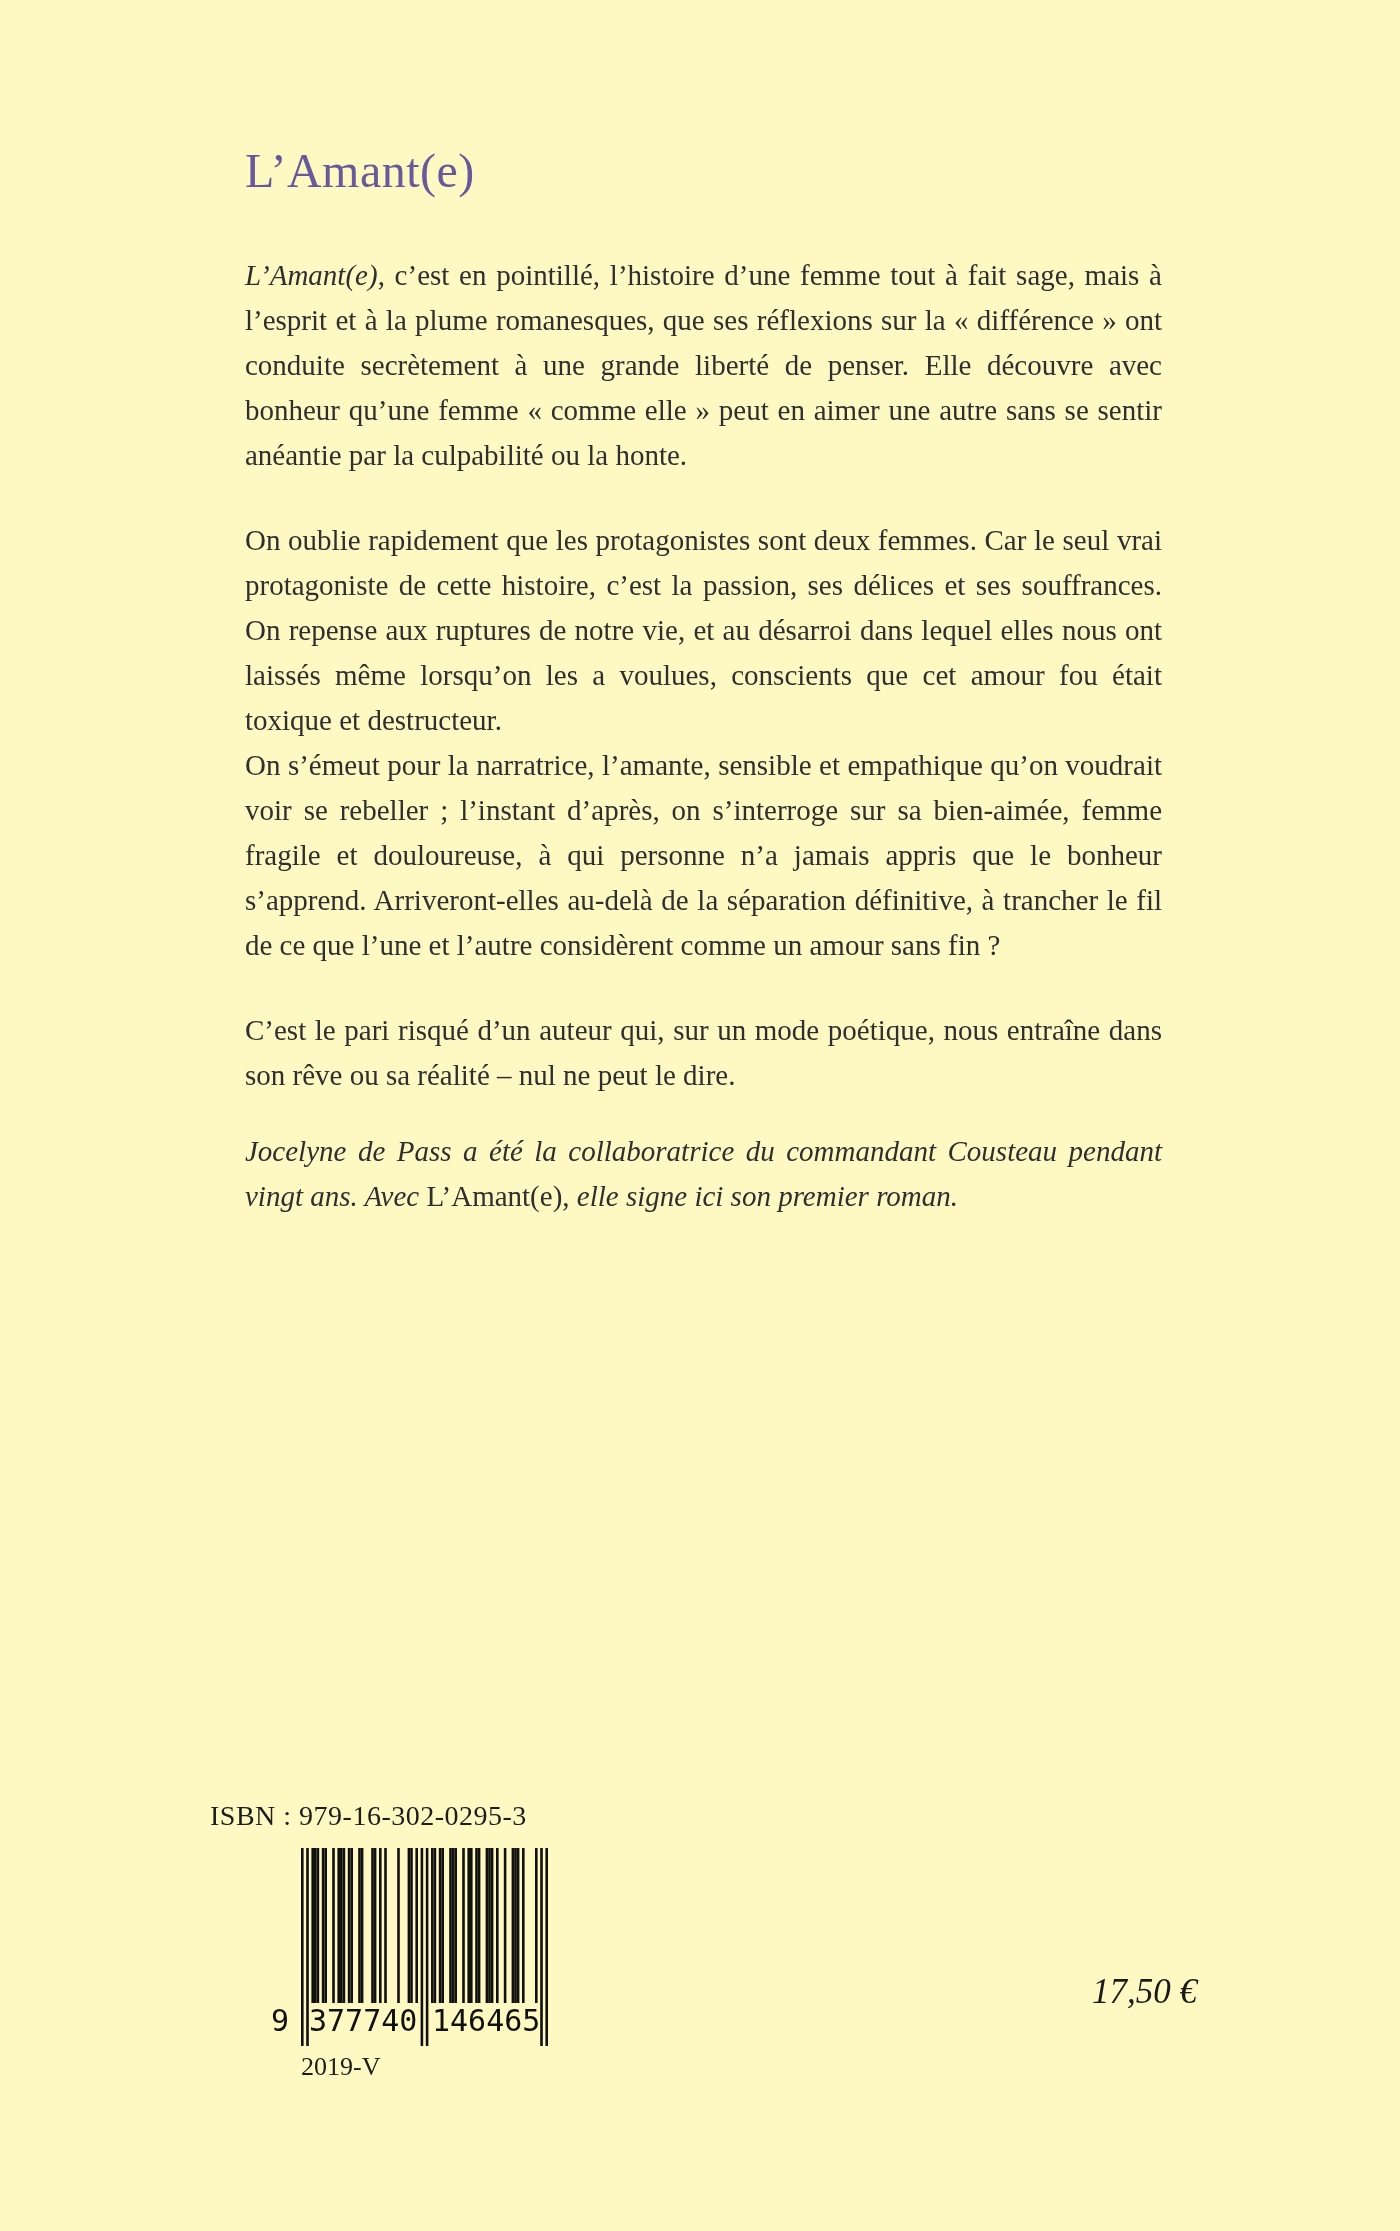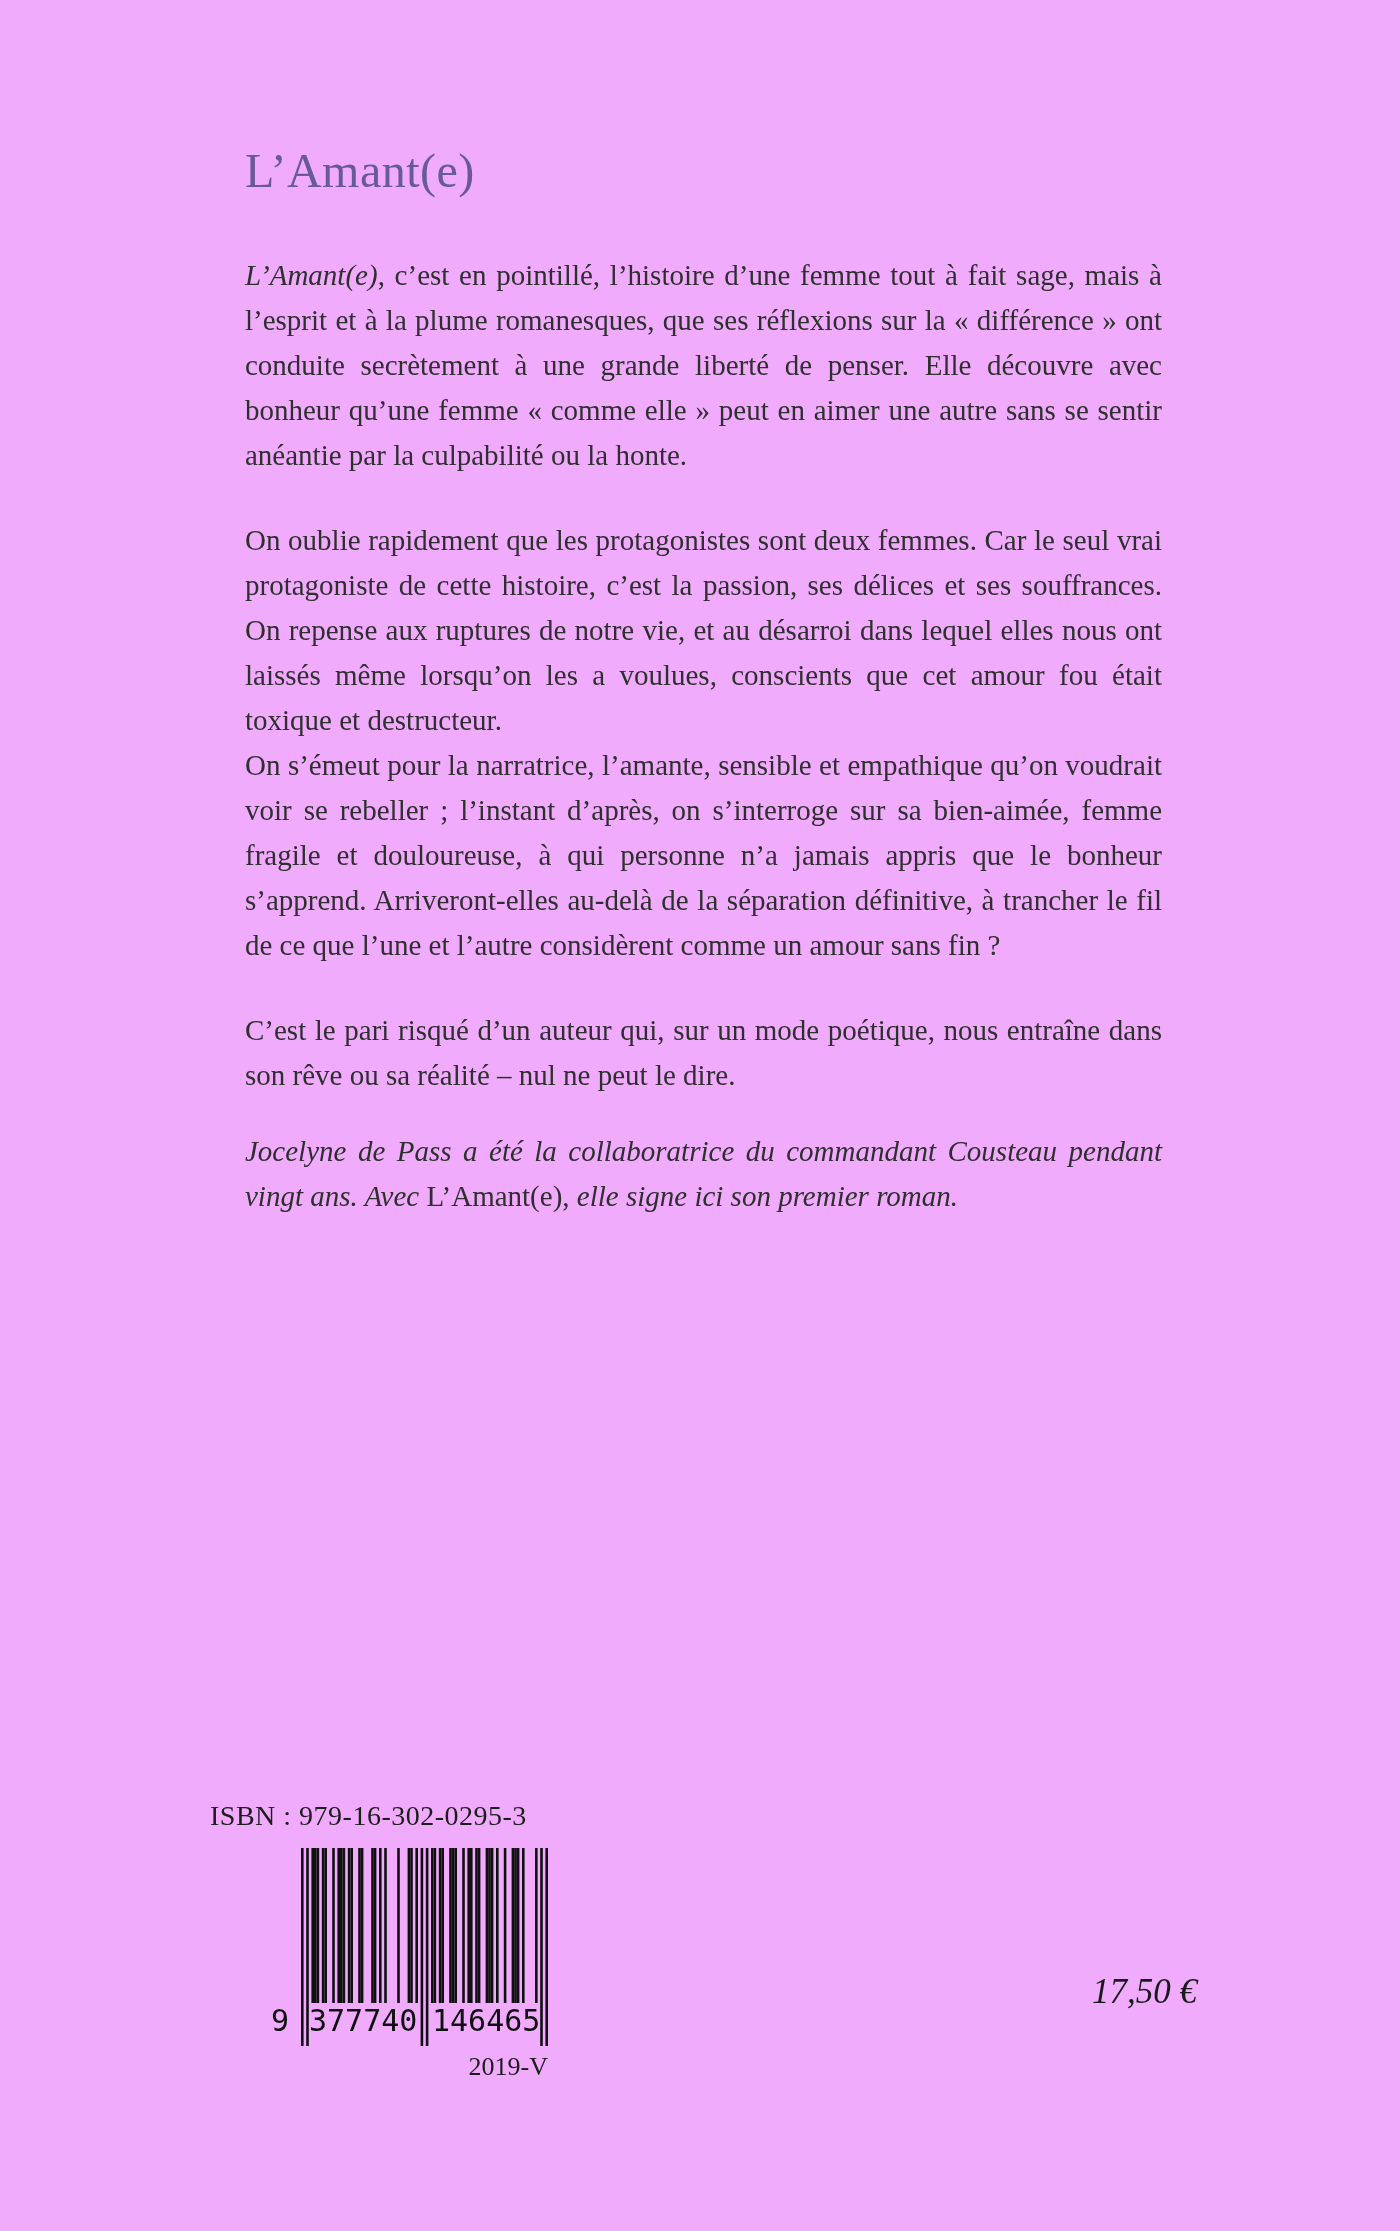--- a/index.html
+++ b/index.html
@@ -10,21 +10,21 @@
   body {
     width: 1400px;
     height: 2231px;
     position: relative;
     font-family: "Liberation Serif", serif;
     overflow: hidden;
   }
   .cover {
     position: absolute;
     inset: 0;
-    background: #f0abfc;
+    background: #fef9c3;
   }
   .content {
     position: absolute;
     left: 245px;
     top: 147px;
     width: 917px;
   }
   .title {
     font-size: 48px;
     line-height: 1;
@@ -76,21 +76,21 @@
     white-space: nowrap;
   }
   .bc-first { left: -30px; }
   .bc-left  { left: 8px; }
   .bc-right { left: 131px; }
   .edition {
     position: absolute;
     left: 301px;
     top: 2052px;
     width: 247px;
-    text-align: right;
+    text-align: left;
     font-size: 26px;
     color: #1d1d1d;
   }
   .price {
     position: absolute;
     left: 1092px;
     top: 1972px;
     font-size: 35px;
     color: #1a1a1a;
     font-style: italic;

